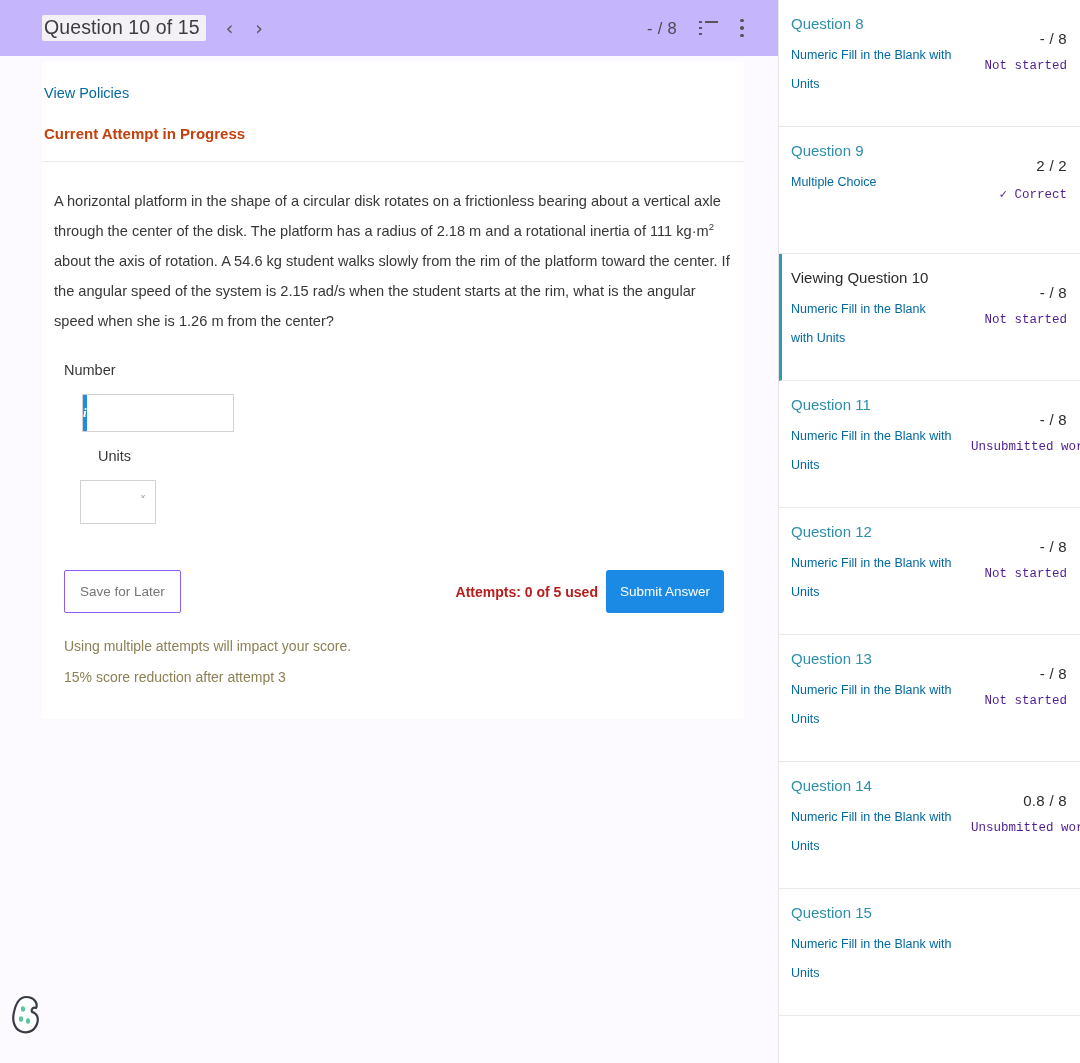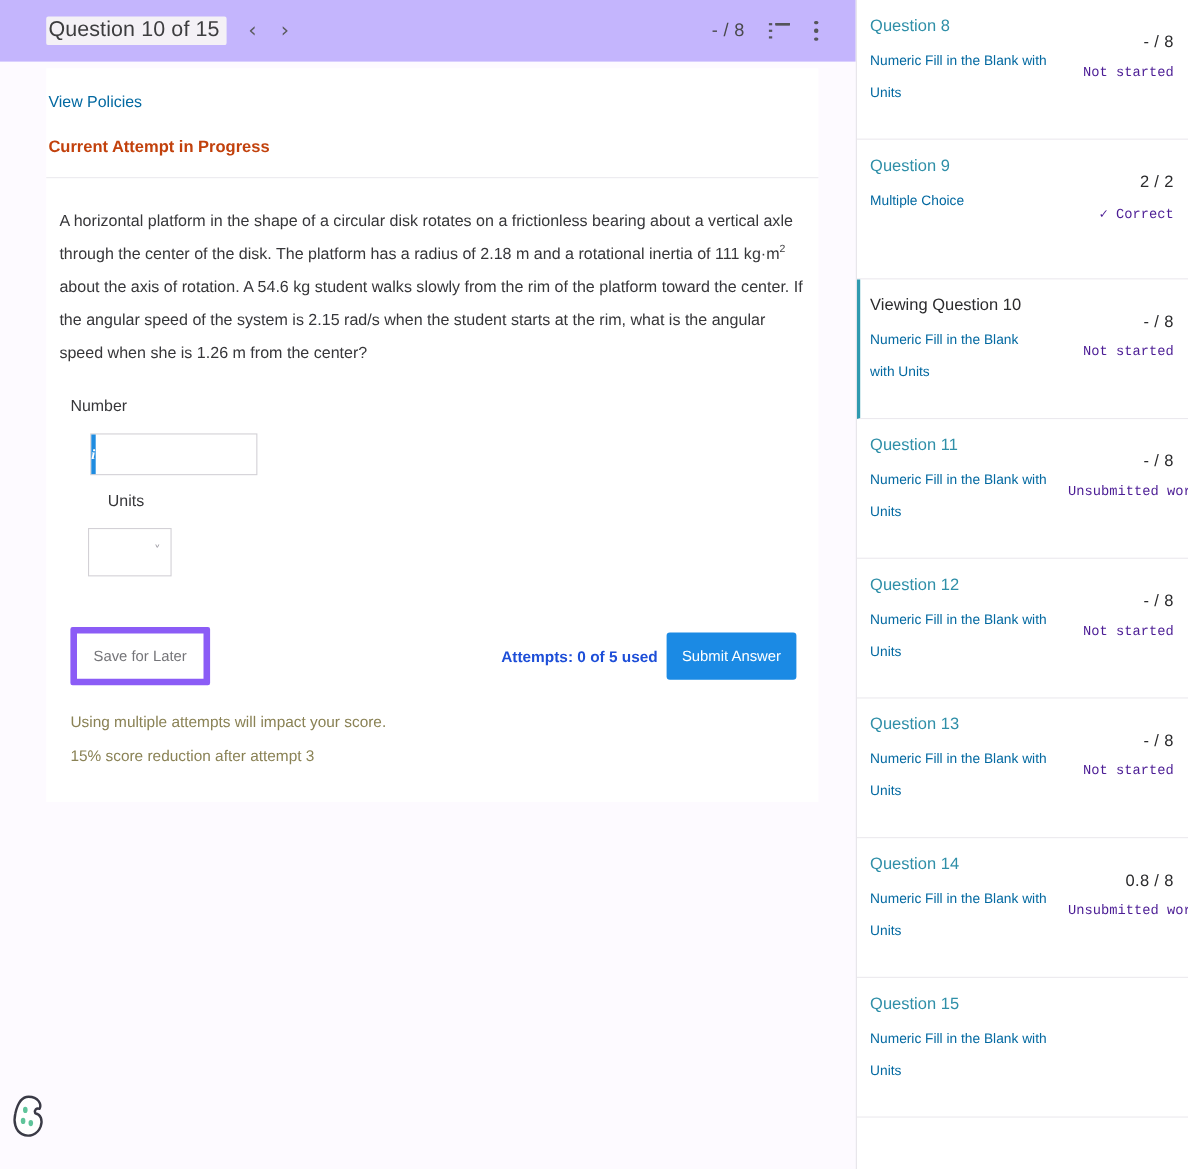--- a/index.html
+++ b/index.html
@@ -94,26 +94,26 @@
     background: #fff; position: relative; cursor: pointer;
   }
   .units-select .chev {
     position: absolute; right: 9px; top: 50%; transform: translateY(-60%);
     font-size: 12px; color: #9a98a0; font-family: "DejaVu Sans", sans-serif;
   }
 
   
   .actions { display: flex; align-items: center; padding: 46px 20px 0 22px; }
   .save-btn {
-    border: 6px solid #8b5cf6; background: #fff; color: #757579;
+    border: 1px solid #8b5cf6; background: #fff; color: #757579;
     font-size: 13.5px; padding: 13px 15px; cursor: pointer; border-radius: 2px;
     font-family: "Liberation Sans", sans-serif;
   }
   .actions-right { margin-left: auto; display: flex; align-items: center; gap: 8px; }
-  .attempts-text { font-size: 14px; font-weight: bold; color: #1d4ed8; }
+  .attempts-text { font-size: 14px; font-weight: bold; color: #b91c1c; }
   .submit-btn {
     background: #1b8ae4; color: #fff; border: none; border-radius: 3px;
     font-size: 13.5px; padding: 14px 14px; cursor: pointer;
     font-family: "Liberation Sans", sans-serif;
   }
   .notices { padding: 18px 0 0 22px; }
   .notice { font-size: 14px; color: #8a8255; line-height: 31px; }
 
   
   .sidebar {

